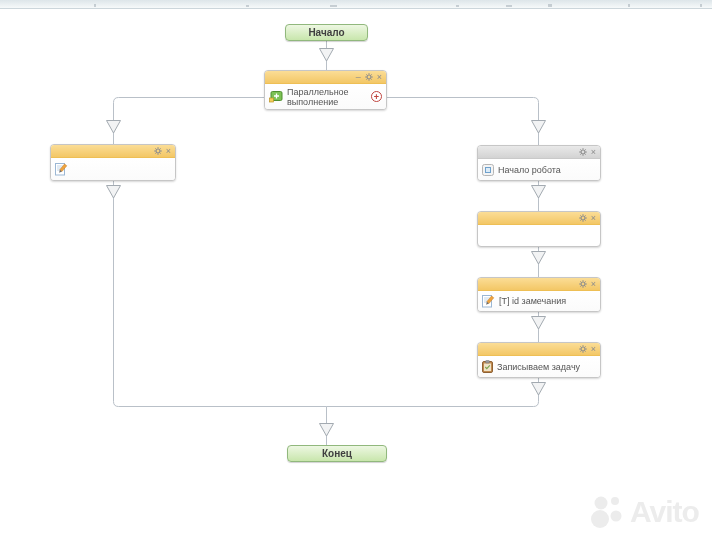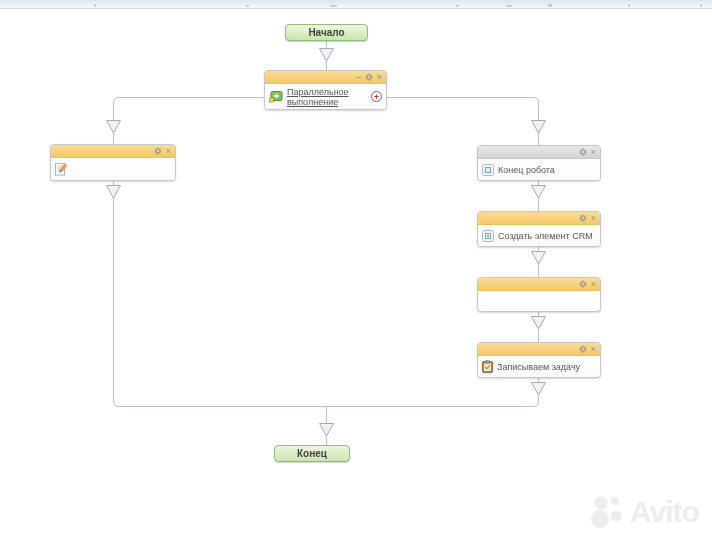--- a/index.html
+++ b/index.html
@@ -130,21 +130,21 @@
     <span class="hbtn">×</span>
   </div>
   <div class="node-body">
     <span class="mini-icon">
       <svg width="14" height="12" viewBox="0 0 14 12">
           <rect x="2" y="0.5" width="11" height="9" rx="1.5" fill="#7cc254" stroke="#4e8f2f"></rect>
           <path d="M7.5 2.5 V7.5 M5 5 H10" stroke="#ffffff" stroke-width="1.3" fill="none"></path>
           <rect x="0.5" y="7" width="4" height="4" fill="#f2ce5a" stroke="#bb9222" stroke-width="0.7"></rect>
         </svg>
     </span>
-    <span class="node-label" style="width:64px;text-decoration:underline;">Параллельное выполнение</span>
+    <span class="node-label" style="width:64px;">Параллельное выполнение</span>
     <span class="add-btn">+</span>
   </div>
 </div>
 
 <div class="node" style="left:50px;top:144px;width:126px;height:37px;">
   <div class="node-header orange">
     <span class="hbtn">
       <svg width="8" height="8" viewBox="0 0 8 8">
           <circle cx="4" cy="4" r="2" fill="none" stroke="#8d8d8d" stroke-width="1.2"></circle>
           <g stroke="#8d8d8d" stroke-width="1">
@@ -196,21 +196,21 @@
     </span>
     <span class="hbtn">×</span>
   </div>
   <div class="node-body">
     <span class="mini-icon">
       <svg width="12" height="12" viewBox="0 0 12 12">
           <rect x="0.5" y="0.5" width="11" height="11" rx="2" fill="#f4f4f4" stroke="#b5b5b5"></rect>
           <rect x="3.5" y="3.5" width="5" height="5" fill="#dcebf7" stroke="#6fa1cc"></rect>
         </svg>
     </span>
-    <span class="node-label">Конец робота</span>
+    <span class="node-label">Начало робота</span>
   </div>
 </div>
 
 <div class="node" style="left:477px;top:211px;width:124px;height:36px;">
   <div class="node-header orange">
     <span class="hbtn">
       <svg width="8" height="8" viewBox="0 0 8 8">
           <circle cx="4" cy="4" r="2" fill="none" stroke="#8d8d8d" stroke-width="1.2"></circle>
           <g stroke="#8d8d8d" stroke-width="1">
             <line x1="4" y1="0.2" x2="4" y2="1.5"></line>
@@ -219,50 +219,55 @@
             <line x1="6.5" y1="4" x2="7.8" y2="4"></line>
             <line x1="1.4" y1="1.4" x2="2.3" y2="2.3"></line>
             <line x1="5.7" y1="5.7" x2="6.6" y2="6.6"></line>
             <line x1="5.7" y1="2.3" x2="6.6" y2="1.4"></line>
             <line x1="1.4" y1="6.6" x2="2.3" y2="5.7"></line>
           </g>
         </svg>
     </span>
     <span class="hbtn">×</span>
   </div>
-  <div class="node-body">
-    <span class="mini-icon">
-      <svg width="12" height="12" viewBox="0 0 12 12">
-          <rect x="0.5" y="0.5" width="11" height="11" rx="2" fill="#f4f4f4" stroke="#b5b5b5"></rect>
-          <rect x="3.5" y="3.5" width="5" height="5" fill="#ffffff" stroke="#6fa1cc"></rect>
-          <circle cx="6" cy="6" r="1.2" fill="#6fa1cc"></circle>
-        </svg>
-    </span>
-    <span class="node-label">Создать элемент CRM</span>
-  </div>
 </div>
 
 <div class="node" style="left:477px;top:277px;width:124px;height:35px;">
   <div class="node-header orange">
     <span class="hbtn">
       <svg width="8" height="8" viewBox="0 0 8 8">
           <circle cx="4" cy="4" r="2" fill="none" stroke="#8d8d8d" stroke-width="1.2"></circle>
           <g stroke="#8d8d8d" stroke-width="1">
             <line x1="4" y1="0.2" x2="4" y2="1.5"></line>
             <line x1="4" y1="6.5" x2="4" y2="7.8"></line>
             <line x1="0.2" y1="4" x2="1.5" y2="4"></line>
             <line x1="6.5" y1="4" x2="7.8" y2="4"></line>
             <line x1="1.4" y1="1.4" x2="2.3" y2="2.3"></line>
             <line x1="5.7" y1="5.7" x2="6.6" y2="6.6"></line>
             <line x1="5.7" y1="2.3" x2="6.6" y2="1.4"></line>
             <line x1="1.4" y1="6.6" x2="2.3" y2="5.7"></line>
           </g>
         </svg>
     </span>
     <span class="hbtn">×</span>
+  </div>
+  <div class="node-body">
+    <span class="mini-icon">
+      <svg width="13" height="14" viewBox="0 0 13 14">
+          <rect x="0.5" y="1.5" width="9" height="11.5" fill="#ffffff" stroke="#9bb7d4"></rect>
+          <line x1="2" y1="4" x2="8" y2="4" stroke="#c3d6e8"></line>
+          <line x1="2" y1="6" x2="8" y2="6" stroke="#c3d6e8"></line>
+          <line x1="2" y1="8" x2="8" y2="8" stroke="#c3d6e8"></line>
+          <g transform="rotate(40 7 7)">
+            <rect x="5.8" y="1.5" width="2.8" height="7.5" fill="#efa33d" stroke="#c87f28" stroke-width="0.5"></rect>
+            <polygon points="5.8,9 8.6,9 7.2,11.6" fill="#6b6b6b"></polygon>
+          </g>
+        </svg>
+    </span>
+    <span class="node-label">[T] id замечания</span>
   </div>
 </div>
 
 <div class="node" style="left:477px;top:342px;width:124px;height:36px;">
   <div class="node-header orange">
     <span class="hbtn">
       <svg width="8" height="8" viewBox="0 0 8 8">
           <circle cx="4" cy="4" r="2" fill="none" stroke="#8d8d8d" stroke-width="1.2"></circle>
           <g stroke="#8d8d8d" stroke-width="1">
             <line x1="4" y1="0.2" x2="4" y2="1.5"></line>
@@ -284,21 +289,21 @@
           <rect x="0.5" y="1.5" width="10" height="11" rx="1.5" fill="#c08a4f" stroke="#8f6234"></rect>
           <rect x="2" y="3.5" width="7" height="7.5" fill="#efe3c8"></rect>
           <rect x="3.5" y="0.5" width="4" height="2.5" rx="1" fill="#9a9a9a" stroke="#6e6e6e" stroke-width="0.5"></rect>
           <path d="M3.3 7 L4.8 8.6 L7.8 5.3" stroke="#7aa34d" stroke-width="1.1" fill="none"></path>
         </svg>
     </span>
     <span class="node-label">Записываем задачу</span>
   </div>
 </div>
 
-<div class="pill" style="left:274px;top:445px;width:76px;height:17px;">
+<div class="pill" style="left:287px;top:445px;width:100px;height:17px;">
   <span>Конец</span>
 </div>
 
 <div class="watermark">
   <svg width="38" height="38" viewBox="0 0 38 38">
     <circle cx="11" cy="10" r="6.5" fill="#ececec"></circle>
     <circle cx="25" cy="8" r="4" fill="#ececec"></circle>
     <circle cx="10" cy="26" r="9" fill="#ececec"></circle>
     <circle cx="26" cy="23" r="5.5" fill="#ececec"></circle>
   </svg>

